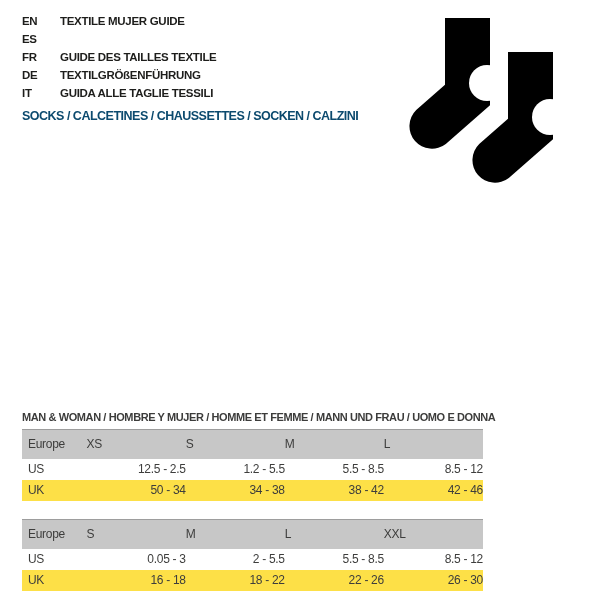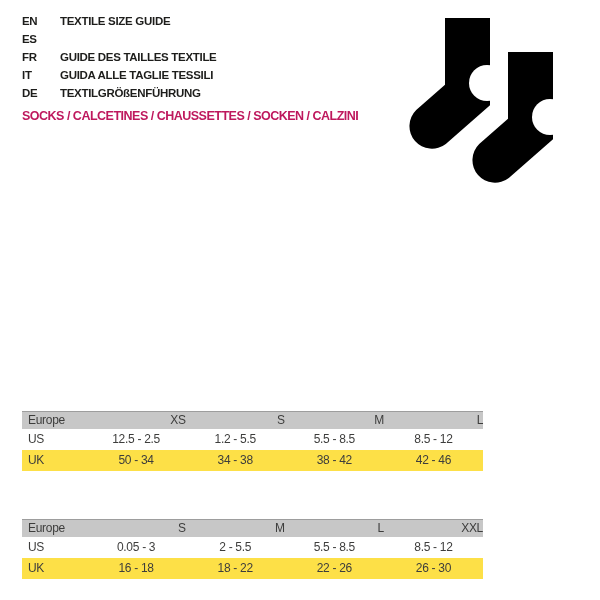--- a/index.html
+++ b/index.html
@@ -35,21 +35,21 @@
   .lang-code { flex: 0 0 38px; }
 
   
   .category-line {
     position: absolute;
     left: 22px;
     top: 109px;
     font-size: 12.5px;
     font-weight: bold;
     letter-spacing: -0.5px;
-    color: #be185d;
+    color: #0c4a6e;
     white-space: nowrap;
   }
 
   
   .socks-icon {
     position: absolute;
     left: 405px;
     top: 5px;
     width: 190px;
     height: 185px;
@@ -78,70 +78,71 @@
     width: 100%;
     border-collapse: collapse;
     table-layout: fixed;
     font-size: 12px;
     letter-spacing: -0.3px;
     color: #3d3d3c;
   }
   col.c-region { width: 14%; }
   thead tr {
     background: #c7c7c7;
-    height: 17px;
+    height: 29px;
     border-top: 1px solid #9d9d9d;
   }
   th {
     font-weight: normal;
-    text-align: right;
+    text-align: left;
     padding: 0;
   }
   tbody tr { height: 21px; background: #ffffff; }
   tbody tr.alt { background: #fde047; }
-  td { text-align: center; padding: 0; }
+  td { text-align: right; padding: 0; }
   th.region, td.region { text-align: left; padding-left: 6px; }
 </style>
 </head>
 <body>
 
 <div class="page">
 
   <div class="lang-block">
     <div class="lang-row">
       <span class="lang-code">EN</span>
-      <span class="lang-label">TEXTILE SIZE GUIDE</span>
+      <span class="lang-label">TEXTILE MUJER GUIDE</span>
     </div>
     <div class="lang-row">
       <span class="lang-code">ES</span>
     </div>
     <div class="lang-row">
       <span class="lang-code">FR</span>
       <span class="lang-label">GUIDE DES TAILLES TEXTILE</span>
     </div>
     <div class="lang-row">
+      <span class="lang-code">DE</span>
+      <span class="lang-label">TEXTILGRÖßENFÜHRUNG</span>
+    </div>
+    <div class="lang-row">
       <span class="lang-code">IT</span>
       <span class="lang-label">GUIDA ALLE TAGLIE TESSILI</span>
-    </div>
-    <div class="lang-row">
-      <span class="lang-code">DE</span>
-      <span class="lang-label">TEXTILGRÖßENFÜHRUNG</span>
     </div>
   </div>
 
   <div class="category-line">SOCKS / CALCETINES / CHAUSSETTES / SOCKEN / CALZINI</div>
 
   <svg class="socks-icon" viewBox="0 0 190 185" xmlns="http://www.w3.org/2000/svg">
     <path fill="#000000" d="M 40,13 L 85,13 L 85,100.2 L 40.8,138.9 A 22.5,22.5 0 0 1 11.2,105.1 L 40,79.8 Z"></path>
     <circle fill="#ffffff" cx="82" cy="78" r="18"></circle>
     <path fill="#000000" transform="translate(63,34)" d="M 40,13 L 85,13 L 85,100.2 L 40.8,138.9 A 22.5,22.5 0 0 1 11.2,105.1 L 40,79.8 Z"></path>
     <circle fill="#ffffff" cx="145" cy="112" r="18"></circle>
   </svg>
 
   <div class="table-block t1">
+    <div class="table-title">MAN &amp; WOMAN / HOMBRE Y MUJER / HOMME ET FEMME / MANN UND FRAU / UOMO E DONNA</div>
     <table class="size-table">
       <colgroup>
         <col class="c-region">
           <col>
           <col>
           <col>
           <col>
       </colgroup>
       <thead>
         <tr>

